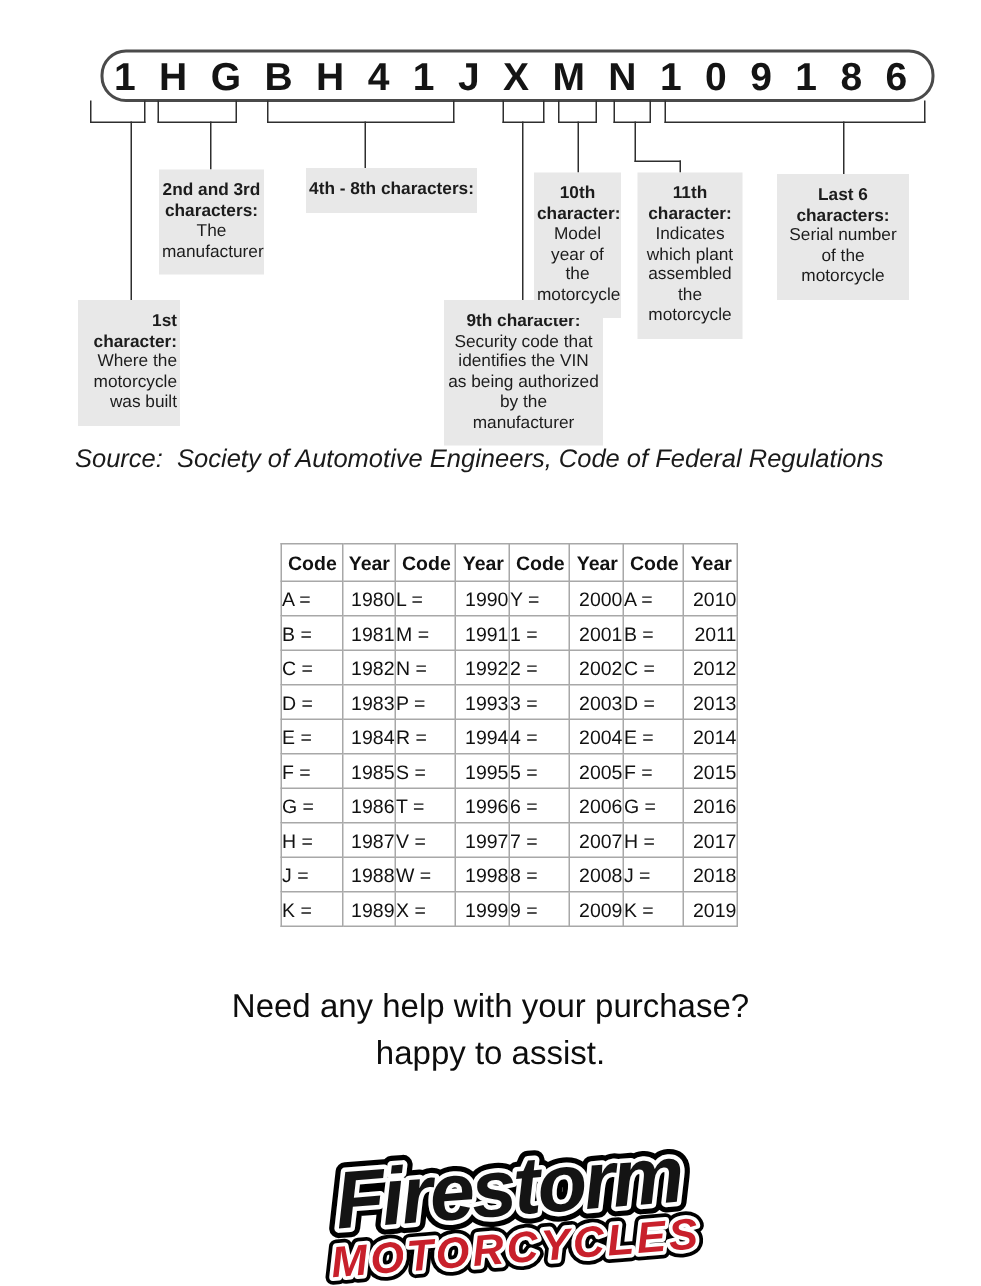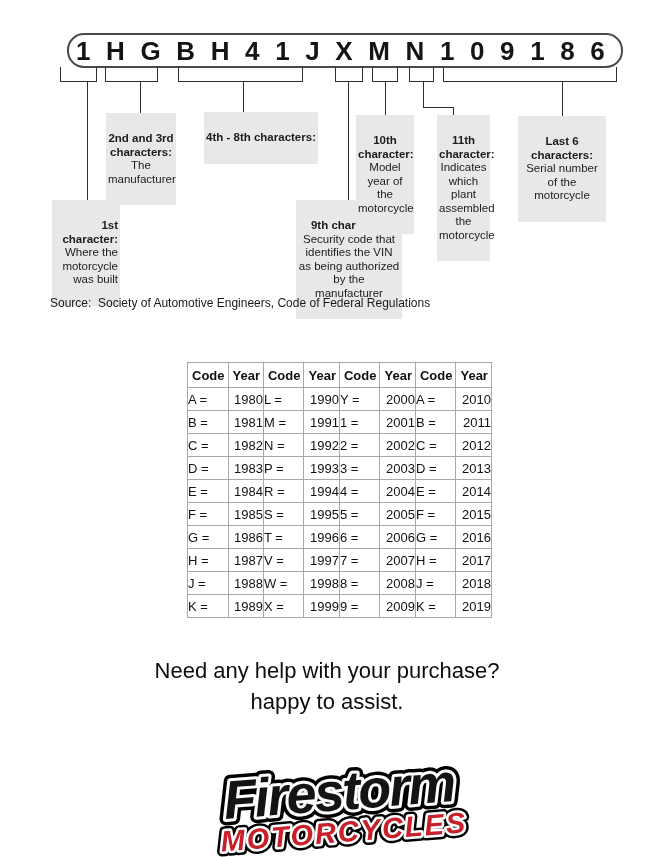--- a/index.html
+++ b/index.html
@@ -13,24 +13,24 @@
     padding:0 16px 0 7px;}
   .vin-char{font-size:26px;font-weight:bold;color:#141414;line-height:1;}
 
   
   .line{position:absolute;background:#2e2e2e;}
   .bracket{position:absolute;top:67px;height:15px;box-sizing:border-box;
     border-left:1px solid #2e2e2e;border-right:1px solid #2e2e2e;border-bottom:1px solid #2e2e2e;}
 
   
   .note{position:absolute;background:#e8e8e8;text-align:center;
-    font-size:11.5px;line-height:13.5px;color:#1c1c1c;padding:19px 2px;box-sizing:border-box;}
+    font-size:11.5px;line-height:13.5px;color:#1c1c1c;padding:8px 2px;box-sizing:border-box;}
   .note b{font-weight:bold;}
 
-  .source{position:absolute;left:50px;top:296px;font-size:12px;color:#1a1a1a;white-space:pre;}
+  .source{position:absolute;left:50px;top:296px;font-size:17px;color:#1a1a1a;white-space:pre;font-style:italic;}
 
   
   table.codes{position:absolute;left:187px;top:362px;border-collapse:collapse;
     font-size:13px;color:#111;}
   table.codes th,table.codes td{border:1px solid #a8a8a8;height:22px;box-sizing:content-box;padding:0;}
   table.codes th{font-weight:bold;text-align:left;padding:1px 3px 1px 4px;}
   td.code-cell{width:34px;text-align:left;padding-left:4px;padding-right:2px;}
   td.year-cell{width:33px;text-align:right;padding-right:3px;padding-left:2px;}
 
   .help{position:absolute;left:0;top:655px;width:654px;text-align:center;
@@ -93,21 +93,21 @@
     <b>4th - 8th characters:</b><br>
   </div>
   <div class="note" style="left:296px;top:200px;width:106px;">
     <b>9th character:</b><br>
     <span>Security code that identifies the VIN as being authorized by the manufacturer</span>
   </div>
   <div class="note" style="left:356px;top:115px;width:58px;">
     <b>10th character:</b><br>
     <span>Model year of the motorcycle</span>
   </div>
-  <div class="note" style="left:425px;top:115px;width:53px;margin-left:12px;">
+  <div class="note" style="left:425px;top:115px;width:70px;">
     <b>11th character:</b><br>
     <span>Indicates which plant assembled the motorcycle</span>
   </div>
   <div class="note" style="left:518px;top:116px;width:88px;">
     <b>Last 6 characters:</b><br>
     <span>Serial number of the motorcycle</span>
   </div>
 
   <div class="source">Source:  Society of Automotive Engineers, Code of Federal Regulations</div>
 

